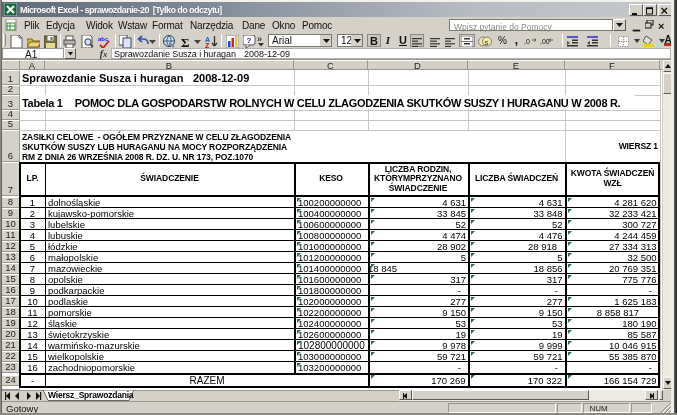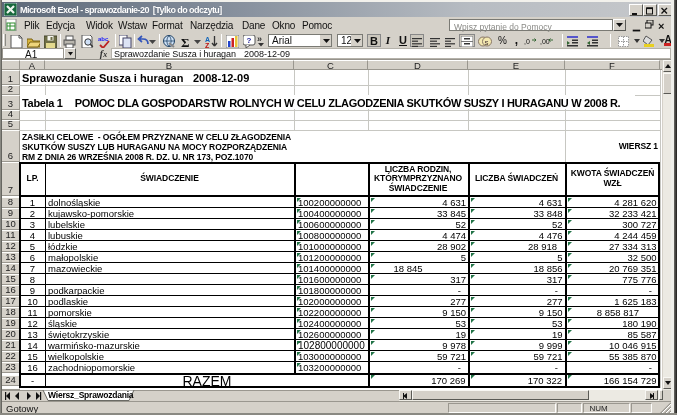--- a/index.html
+++ b/index.html
@@ -304,20 +304,21 @@
 <div style="position:absolute;left:19px;top:385.5px;width:641px;height:2px;background:#000;"></div>
 <div style="position:absolute;left:19px;top:161.5px;width:2px;height:226.0px;background:#000;"></div>
 <div style="position:absolute;left:658px;top:161.5px;width:2px;height:226.0px;background:#000;"></div>
 <div style="position:absolute;left:45px;top:163.5px;width:1px;height:222.0px;background:#000;"></div>
 <div style="position:absolute;left:294px;top:163.5px;width:2px;height:209.5px;background:#000;"></div>
 <div style="position:absolute;left:368px;top:163.5px;width:2px;height:222.0px;background:#000;"></div>
 <div style="position:absolute;left:468px;top:163.5px;width:2px;height:222.0px;background:#000;"></div>
 <div style="position:absolute;left:565px;top:163.5px;width:2px;height:222.0px;background:#000;"></div>
 <div style="position:absolute;left:20px;top:163.5px;width:25px;height:31.5px;font-size:8.5px;font-weight:bold;color:#000;text-align:center;display:flex;align-items:center;justify-content:center;line-height:9.8px;letter-spacing:-0.1px;">LP.</div>
 <div style="position:absolute;left:45px;top:163.5px;width:249px;height:31.5px;font-size:8.5px;font-weight:bold;color:#000;text-align:center;display:flex;align-items:center;justify-content:center;line-height:9.8px;letter-spacing:-0.1px;">ŚWIADCZENIE</div>
+<div style="position:absolute;left:294px;top:163.5px;width:74px;height:31.5px;font-size:8.5px;font-weight:bold;color:#000;text-align:center;display:flex;align-items:center;justify-content:center;line-height:9.8px;letter-spacing:-0.1px;">KESO</div>
 <div style="position:absolute;left:468px;top:163.5px;width:97px;height:31.5px;font-size:8.5px;font-weight:bold;color:#000;text-align:center;display:flex;align-items:center;justify-content:center;line-height:9.8px;letter-spacing:-0.1px;">LICZBA ŚWIADCZEŃ</div>
 <div style="position:absolute;left:368px;top:163.5px;width:100px;height:31.5px;font-size:8.5px;font-weight:bold;color:#000;text-align:center;display:flex;align-items:center;justify-content:center;line-height:9.8px;letter-spacing:-0.1px;">LICZBA RODZIN,<br>KTÓRYMPRZYZNANO<br>ŚWIADCZENIE</div>
 <div style="position:absolute;left:565px;top:163.5px;width:95px;height:31.5px;font-size:8.5px;font-weight:bold;color:#000;text-align:center;display:flex;align-items:center;justify-content:center;line-height:9.8px;letter-spacing:-0.1px;">KWOTA ŚWIADCZEŃ<br>WZŁ</div>
 <div style="position:absolute;left:20px;top:198px;width:25px;height:10px;font-size:9.5px;color:#000;white-space:nowrap;line-height:10px;text-align:center;">1</div>
 <div style="position:absolute;left:48px;top:198px;width:244px;height:19px;font-size:9.5px;color:#000;white-space:nowrap;line-height:10px;">dolnośląskie</div>
 <div style="position:absolute;left:298px;top:198px;width:68px;height:10px;font-size:9.5px;color:#000;white-space:nowrap;line-height:10px;">100200000000</div>
 <div style="position:absolute;left:296.5px;top:197.5px;width:0;height:0;border-left:4px solid #217346;border-bottom:4px solid transparent;"></div>
 <div style="position:absolute;left:370.5px;top:197.5px;width:0;height:0;border-left:4px solid #217346;border-bottom:4px solid transparent;"></div>
 <div style="position:absolute;left:470.5px;top:197.5px;width:0;height:0;border-left:4px solid #217346;border-bottom:4px solid transparent;"></div>
 <div style="position:absolute;left:567.5px;top:197.5px;width:0;height:0;border-left:4px solid #217346;border-bottom:4px solid transparent;"></div>
@@ -374,24 +375,25 @@
 <div style="position:absolute;left:368px;top:253px;width:100px;height:10px;font-size:9.5px;color:#000;white-space:nowrap;line-height:10px;text-align:right;padding-right:2px;">5</div>
 <div style="position:absolute;left:468px;top:253px;width:97px;height:10px;font-size:9.5px;color:#000;white-space:nowrap;line-height:10px;text-align:right;padding-right:2.5px;">5</div>
 <div style="position:absolute;left:565px;top:253px;width:93px;height:10px;font-size:9.5px;color:#000;white-space:nowrap;line-height:10px;text-align:right;padding-right:1.5px;">32 500</div>
 <div style="position:absolute;left:20px;top:264px;width:25px;height:10px;font-size:9.5px;color:#000;white-space:nowrap;line-height:10px;text-align:center;">7</div>
 <div style="position:absolute;left:48px;top:264px;width:244px;height:10px;font-size:9.5px;color:#000;white-space:nowrap;line-height:10px;">mazowieckie</div>
 <div style="position:absolute;left:298px;top:264px;width:68px;height:10px;font-size:9.5px;color:#000;white-space:nowrap;line-height:10px;">101400000000</div>
 <div style="position:absolute;left:296.5px;top:263.5px;width:0;height:0;border-left:4px solid #217346;border-bottom:4px solid transparent;"></div>
 <div style="position:absolute;left:370.5px;top:263.5px;width:0;height:0;border-left:4px solid #217346;border-bottom:4px solid transparent;"></div>
 <div style="position:absolute;left:470.5px;top:263.5px;width:0;height:0;border-left:4px solid #217346;border-bottom:4px solid transparent;"></div>
 <div style="position:absolute;left:567.5px;top:263.5px;width:0;height:0;border-left:4px solid #217346;border-bottom:4px solid transparent;"></div>
-<div style="position:absolute;left:368px;top:264px;width:100px;height:10px;font-size:9.5px;color:#000;white-space:nowrap;line-height:10px;text-align:center;padding-right:20px;">18 845</div>
+<div style="position:absolute;left:368px;top:264px;width:100px;height:10px;font-size:9.5px;color:#000;white-space:nowrap;line-height:10px;text-align:left;padding-right:20px;">18 845</div>
 <div style="position:absolute;left:468px;top:264px;width:97px;height:10px;font-size:9.5px;color:#000;white-space:nowrap;line-height:10px;text-align:right;padding-right:2.5px;">18 856</div>
 <div style="position:absolute;left:565px;top:264px;width:93px;height:10px;font-size:9.5px;color:#000;white-space:nowrap;line-height:10px;text-align:right;padding-right:1.5px;">20 769 351</div>
 <div style="position:absolute;left:20px;top:275px;width:25px;height:10px;font-size:9.5px;color:#000;white-space:nowrap;line-height:10px;text-align:center;">8</div>
+<div style="position:absolute;left:48px;top:275px;width:244px;height:10px;font-size:9.5px;color:#000;white-space:nowrap;line-height:10px;">opolskie</div>
 <div style="position:absolute;left:298px;top:275px;width:68px;height:10px;font-size:9.5px;color:#000;white-space:nowrap;line-height:10px;">101600000000</div>
 <div style="position:absolute;left:296.5px;top:274.5px;width:0;height:0;border-left:4px solid #217346;border-bottom:4px solid transparent;"></div>
 <div style="position:absolute;left:370.5px;top:274.5px;width:0;height:0;border-left:4px solid #217346;border-bottom:4px solid transparent;"></div>
 <div style="position:absolute;left:470.5px;top:274.5px;width:0;height:0;border-left:4px solid #217346;border-bottom:4px solid transparent;"></div>
 <div style="position:absolute;left:567.5px;top:274.5px;width:0;height:0;border-left:4px solid #217346;border-bottom:4px solid transparent;"></div>
 <div style="position:absolute;left:368px;top:275px;width:100px;height:10px;font-size:9.5px;color:#000;white-space:nowrap;line-height:10px;text-align:right;padding-right:2px;">317</div>
 <div style="position:absolute;left:468px;top:275px;width:97px;height:10px;font-size:9.5px;color:#000;white-space:nowrap;line-height:10px;text-align:right;padding-right:2.5px;">317</div>
 <div style="position:absolute;left:565px;top:275px;width:93px;height:10px;font-size:9.5px;color:#000;white-space:nowrap;line-height:10px;text-align:right;padding-right:1.5px;">775 776</div>
 <div style="position:absolute;left:20px;top:286px;width:25px;height:10px;font-size:9.5px;color:#000;white-space:nowrap;line-height:10px;text-align:center;">9</div>
 <div style="position:absolute;left:48px;top:286px;width:244px;height:10px;font-size:9.5px;color:#000;white-space:nowrap;line-height:10px;">podkarpackie</div>
@@ -461,21 +463,21 @@
 <div style="position:absolute;left:468px;top:352px;width:97px;height:10px;font-size:9.5px;color:#000;white-space:nowrap;line-height:10px;text-align:right;padding-right:2.5px;">59 721</div>
 <div style="position:absolute;left:565px;top:352px;width:93px;height:10px;font-size:9.5px;color:#000;white-space:nowrap;line-height:10px;text-align:right;padding-right:1.5px;">55 385 870</div>
 <div style="position:absolute;left:20px;top:363px;width:25px;height:10px;font-size:9.5px;color:#000;white-space:nowrap;line-height:10px;text-align:center;">16</div>
 <div style="position:absolute;left:48px;top:363px;width:244px;height:10px;font-size:9.5px;color:#000;white-space:nowrap;line-height:10px;">zachodniopomorskie</div>
 <div style="position:absolute;left:298px;top:363px;width:68px;height:10px;font-size:9.5px;color:#000;white-space:nowrap;line-height:10px;">103200000000</div>
 <div style="position:absolute;left:296.5px;top:362.5px;width:0;height:0;border-left:4px solid #217346;border-bottom:4px solid transparent;"></div>
 <div style="position:absolute;left:368px;top:363px;width:100px;height:10px;font-size:9.5px;color:#000;white-space:nowrap;line-height:10px;text-align:right;padding-right:7px;">-</div>
 <div style="position:absolute;left:468px;top:363px;width:97px;height:10px;font-size:9.5px;color:#000;white-space:nowrap;line-height:10px;text-align:right;padding-right:7px;">-</div>
 <div style="position:absolute;left:565px;top:363px;width:93px;height:10px;font-size:9.5px;color:#000;white-space:nowrap;line-height:10px;text-align:right;padding-right:6px;">-</div>
 <div style="position:absolute;left:20px;top:375.5px;width:25px;height:10px;font-size:9.5px;color:#000;white-space:nowrap;line-height:10px;text-align:center;">-</div>
-<div style="position:absolute;left:46px;top:375.5px;width:322px;height:10px;font-size:14px;color:#000;white-space:nowrap;line-height:10px;text-align:center;">RAZEM</div>
+<div style="position:absolute;left:46px;top:375.5px;width:322px;height:10px;font-size:10px;color:#000;white-space:nowrap;line-height:10px;text-align:center;">RAZEM</div>
 <div style="position:absolute;left:370.5px;top:375px;width:0;height:0;border-left:4px solid #217346;border-bottom:4px solid transparent;"></div>
 <div style="position:absolute;left:470.5px;top:375px;width:0;height:0;border-left:4px solid #217346;border-bottom:4px solid transparent;"></div>
 <div style="position:absolute;left:567.5px;top:375px;width:0;height:0;border-left:4px solid #217346;border-bottom:4px solid transparent;"></div>
 <div style="position:absolute;left:368px;top:375.5px;width:100px;height:10px;font-size:9.5px;color:#000;white-space:nowrap;line-height:10px;text-align:right;padding-right:2.5px;">170 269</div>
 <div style="position:absolute;left:468px;top:375.5px;width:97px;height:10px;font-size:9.5px;color:#000;white-space:nowrap;line-height:10px;text-align:right;padding-right:3px;">170 322</div>
 <div style="position:absolute;left:565px;top:375.5px;width:93px;height:10px;font-size:9.5px;color:#000;white-space:nowrap;line-height:10px;text-align:right;padding-right:1.5px;">166 154 729</div>
 <div style="position:absolute;left:662.5px;top:59.5px;width:10px;height:330.0px;background:#eceae3;"></div>
 <div style="position:absolute;left:662.5px;top:60.0px;width:10px;height:12px;background:#d5d1c9;border:1px solid;border-color:#f8f7f3 #5a5a55 #5a5a55 #f8f7f3;"></div>
 <svg style="position:absolute;left:664.5px;top:64.0px" width="6" height="4">
       <path d="M3 0 L6 4 H0 z" fill="#111"></path>

